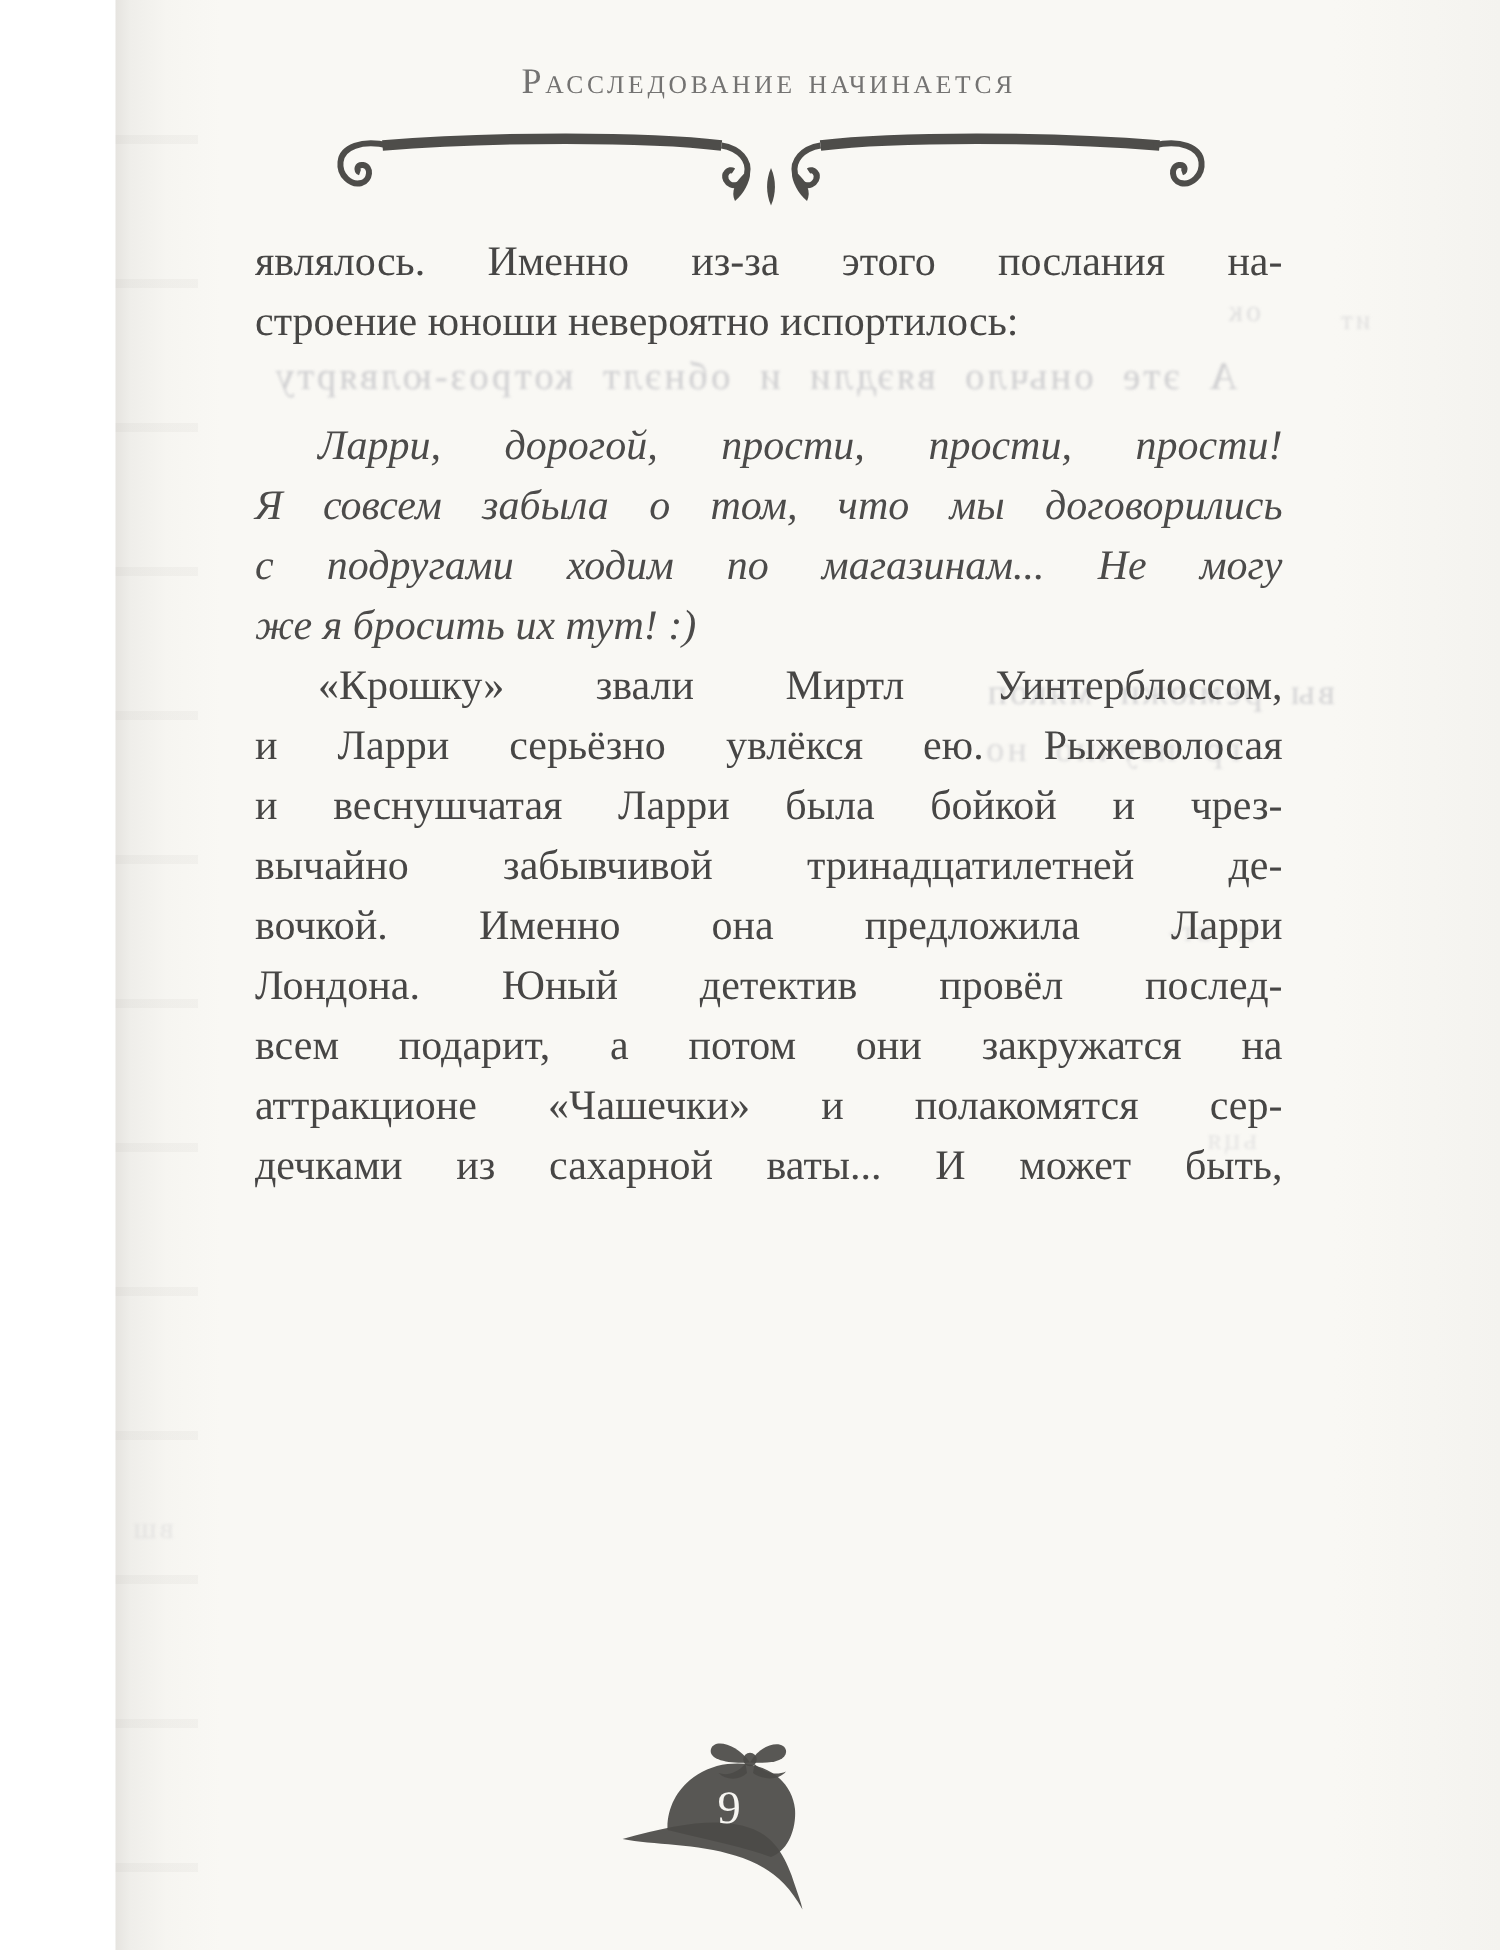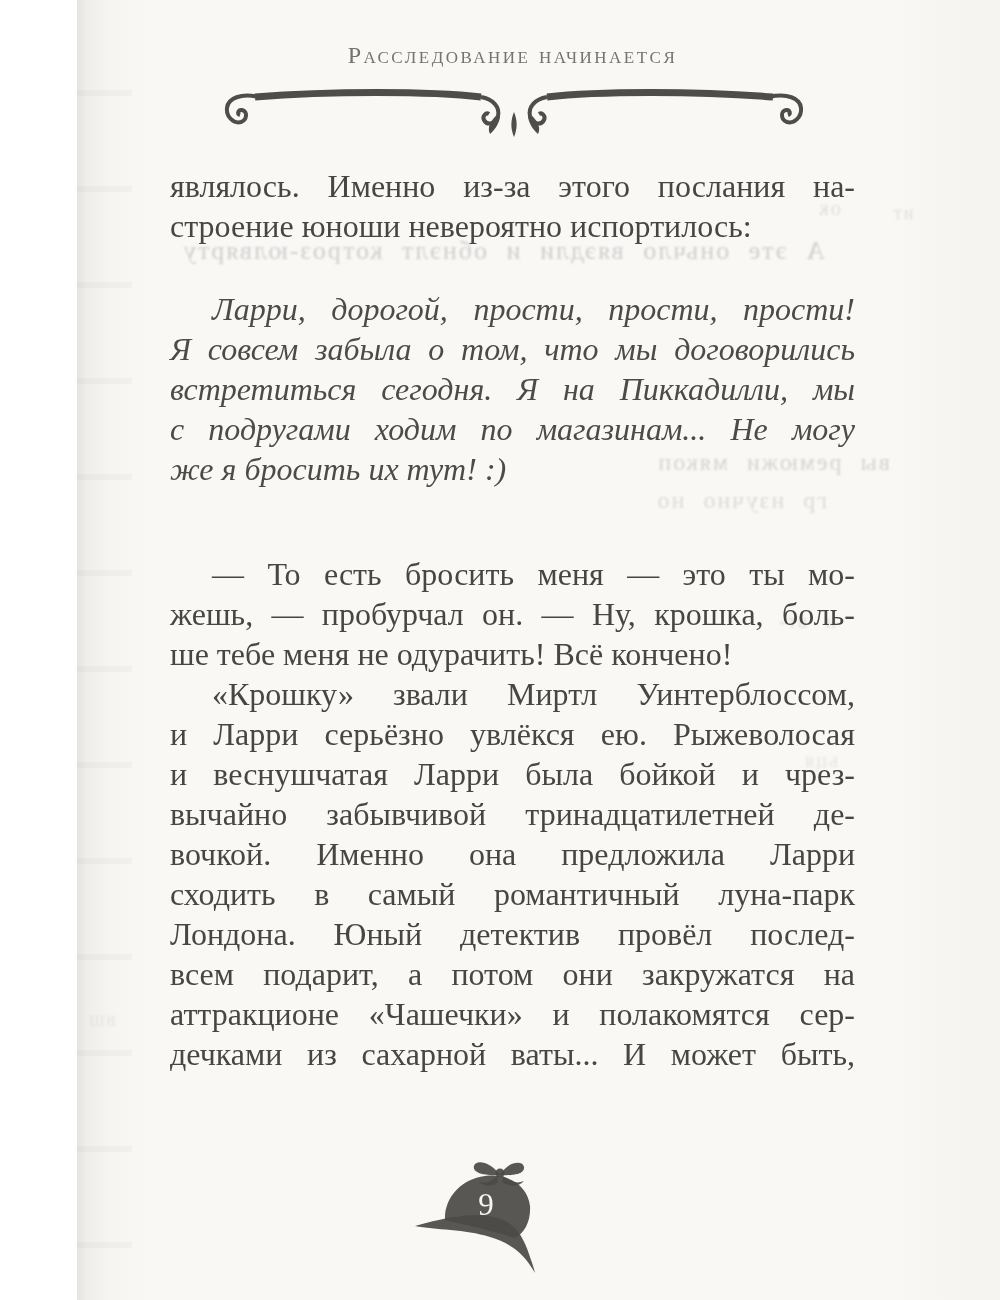--- a/index.html
+++ b/index.html
@@ -11,22 +11,22 @@
     background:linear-gradient(90deg,#e6e4e0 0px,#efeeea 10px,#f6f5f1 34px,#f9f8f4 70px,#f9f8f4 88%,#f4f3ef 100%);}
   .edge-streaks{position:absolute;left:0;top:0;width:55px;height:100%;
     background:repeating-linear-gradient(180deg,rgba(0,0,0,0) 0 90px,rgba(120,115,108,.05) 90px 96px);
     pointer-events:none;}
   
   .chapter-title{position:absolute;left:93px;top:42px;width:685px;text-align:center;
     font-variant:small-caps;font-size:24px;letter-spacing:2.5px;color:#747372;}
   
   .divider{position:absolute;left:142px;top:84px;width:590px;height:58px;}
   
-  #text-col{position:absolute;left:93px;top:166px;width:685px;
-    font-size:32px;line-height:40px;color:#474645;}
+  #text-col{position:absolute;left:93px;top:155px;width:685px;
+    font-size:28px;line-height:40px;color:#474645;}
   .tline{text-align:justify;text-align-last:justify;height:40px;}
   .tline.unjust{text-align-last:left;}
   .tline.indent{text-indent:42px;}
   .para-letter{margin-top:43px;font-style:italic;color:#4c4b4a;}
   .para-dialogue{margin-top:65px;}
   
   .bleed{position:absolute;transform:scaleX(-1);filter:blur(1.1px);
     color:#c7c7ca;letter-spacing:2px;word-spacing:9px;white-space:nowrap;
     font-size:26px;pointer-events:none;}
   
@@ -77,36 +77,29 @@
       </div>
 
     <div id="text-col">
         <div class="para para-opening">
           <div class="tline">являлось. Именно из-за этого послания на-</div>
           <div class="tline unjust">строение юноши невероятно испортилось:</div>
         </div>
         <div class="para para-letter">
           <div class="tline indent">Ларри, дорогой, прости, прости, прости!</div>
           <div class="tline">Я совсем забыла о том, что мы договорились</div>
-          <div class="tline">встретиться сегодня. Я на Пиккадилли, мы</div>
           <div class="tline">с подругами ходим по магазинам... Не могу</div>
           <div class="tline unjust">же я бросить их тут! :)</div>
-        </div>
-        <div class="para para-dialogue">
-          <div class="tline indent">— То есть бросить меня — это ты мо-</div>
-          <div class="tline">жешь, — пробурчал он. — Ну, крошка, боль-</div>
-          <div class="tline unjust">ше тебе меня не одурачить! Всё кончено!</div>
         </div>
         <div class="para para-myrtle">
           <div class="tline indent">«Крошку» звали Миртл Уинтерблоссом,</div>
           <div class="tline">и Ларри серьёзно увлёкся ею. Рыжеволосая</div>
           <div class="tline">и веснушчатая Ларри была бойкой и чрез-</div>
           <div class="tline">вычайно забывчивой тринадцатилетней де-</div>
           <div class="tline">вочкой. Именно она предложила Ларри</div>
-          <div class="tline">сходить в самый романтичный луна-парк</div>
           <div class="tline">Лондона. Юный детектив провёл послед-</div>
           <div class="tline">всем подарит, а потом они закружатся на</div>
           <div class="tline">аттракционе «Чашечки» и полакомятся сер-</div>
           <div class="tline">дечками из сахарной ваты... И может быть,</div>
         </div>
       </div>
 
     <div class="hat-wrap">
       <svg width="132" height="120" viewBox="0 0 132 120">
         <g fill="#4b4a47" fill-opacity="0.93">

